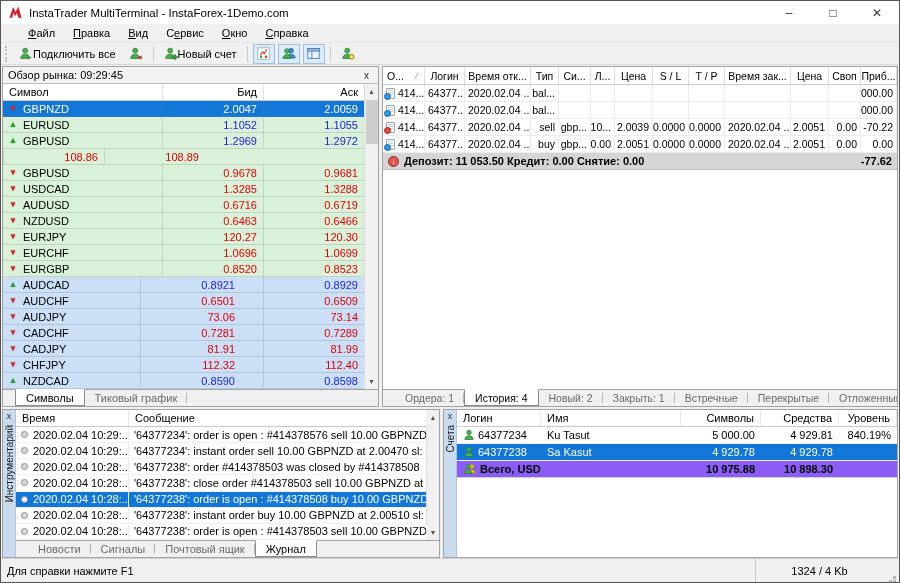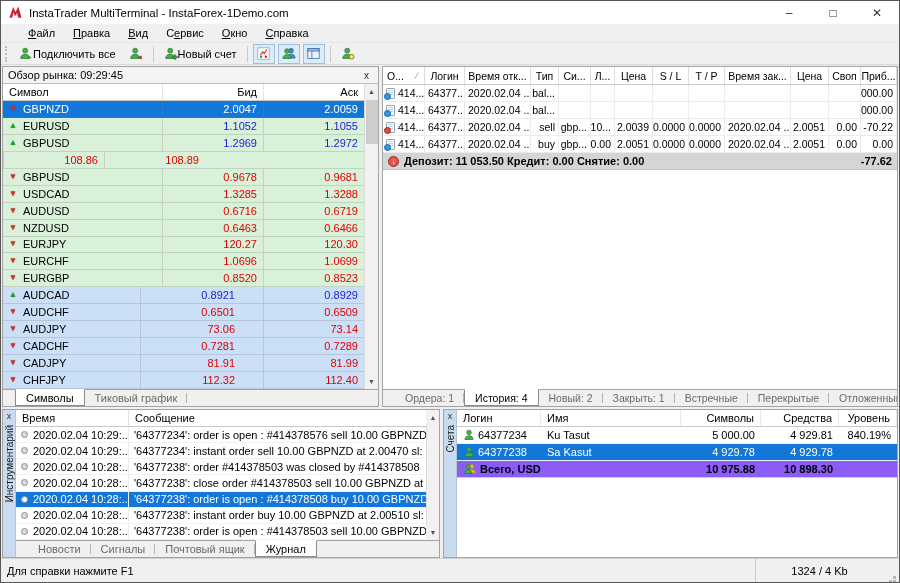--- a/index.html
+++ b/index.html
@@ -348,20 +348,28 @@
                 <span class="val">81.91</span>
                 <span class="val">81.99</span>
               </div>
             <div class="mw-row dn tb">
                 <span class="sym">
                   <i class="arr"></i>
                   <span>CHFJPY</span>
                 </span>
                 <span class="val">112.32</span>
                 <span class="val">112.40</span>
+              </div>
+            <div class="mw-row up tb">
+                <span class="sym">
+                  <i class="arr"></i>
+                  <span>NZDCAD</span>
+                </span>
+                <span class="val">0.8590</span>
+                <span class="val">0.8598</span>
               </div>
           </div>
           <div class="mw-scroll">
             <span class="sarr">▲</span>
             <span class="sthumb"></span>
             <span class="sfill"></span>
             <span class="sarr">▼</span>
           </div>
         </div>
         <div class="tabs">

